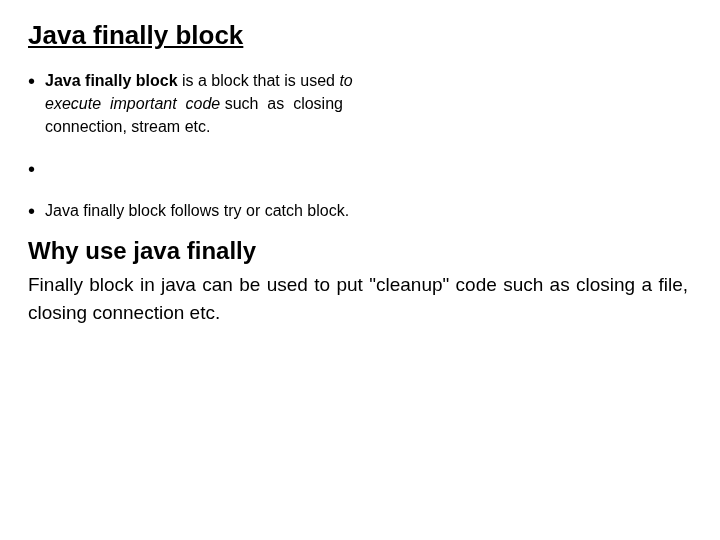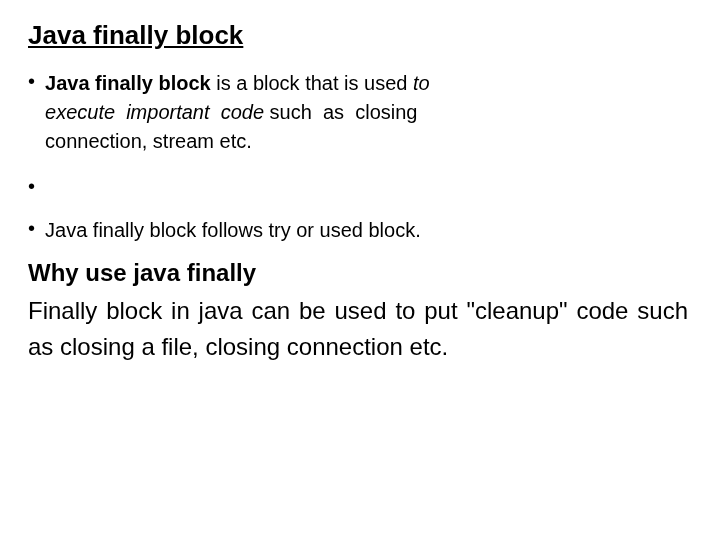--- a/index.html
+++ b/index.html
@@ -39,21 +39,21 @@
     }
 
     .bullet {
       font-size: 20px;
       margin-right: 10px;
       flex-shrink: 0;
       margin-top: 1px;
     }
 
     .bullet-text {
-      font-size: 20px;
+      font-size: 16px;
       line-height: 1.45;
       text-align: justify;
     }
 
     .bold {
       font-weight: bold;
     }
 
     .italic {
       font-style: italic;
@@ -69,21 +69,21 @@
       margin-top: 2px;
     }
 
     .why-title {
       font-size: 24px;
       font-weight: bold;
       margin-bottom: 6px;
     }
 
     .finally-text {
-      font-size: 24px;
+      font-size: 19px;
       line-height: 1.5;
       text-align: justify;
     }
   </style>
 </head>
 <body>
 
 <div class="container">
 
   <span class="page-title">Java finally block</span>
@@ -97,21 +97,21 @@
     </span>
   </div>
 
   <div class="bullet-section">
     <span class="bullet">•</span>
   </div>
 
   <div class="section-third">
     <span class="bullet">•</span>
     <span class="bullet-text">
-      Java finally block follows try or used block.
+      Java finally block follows try or catch block.
     </span>
   </div>
 
   <div class="why-section">
     <div class="why-title">Why use java finally</div>
     <div class="finally-text">Finally block in java can be used to put "cleanup" code such as closing a file, closing connection etc.</div>
   </div>
 
 </div>
 

